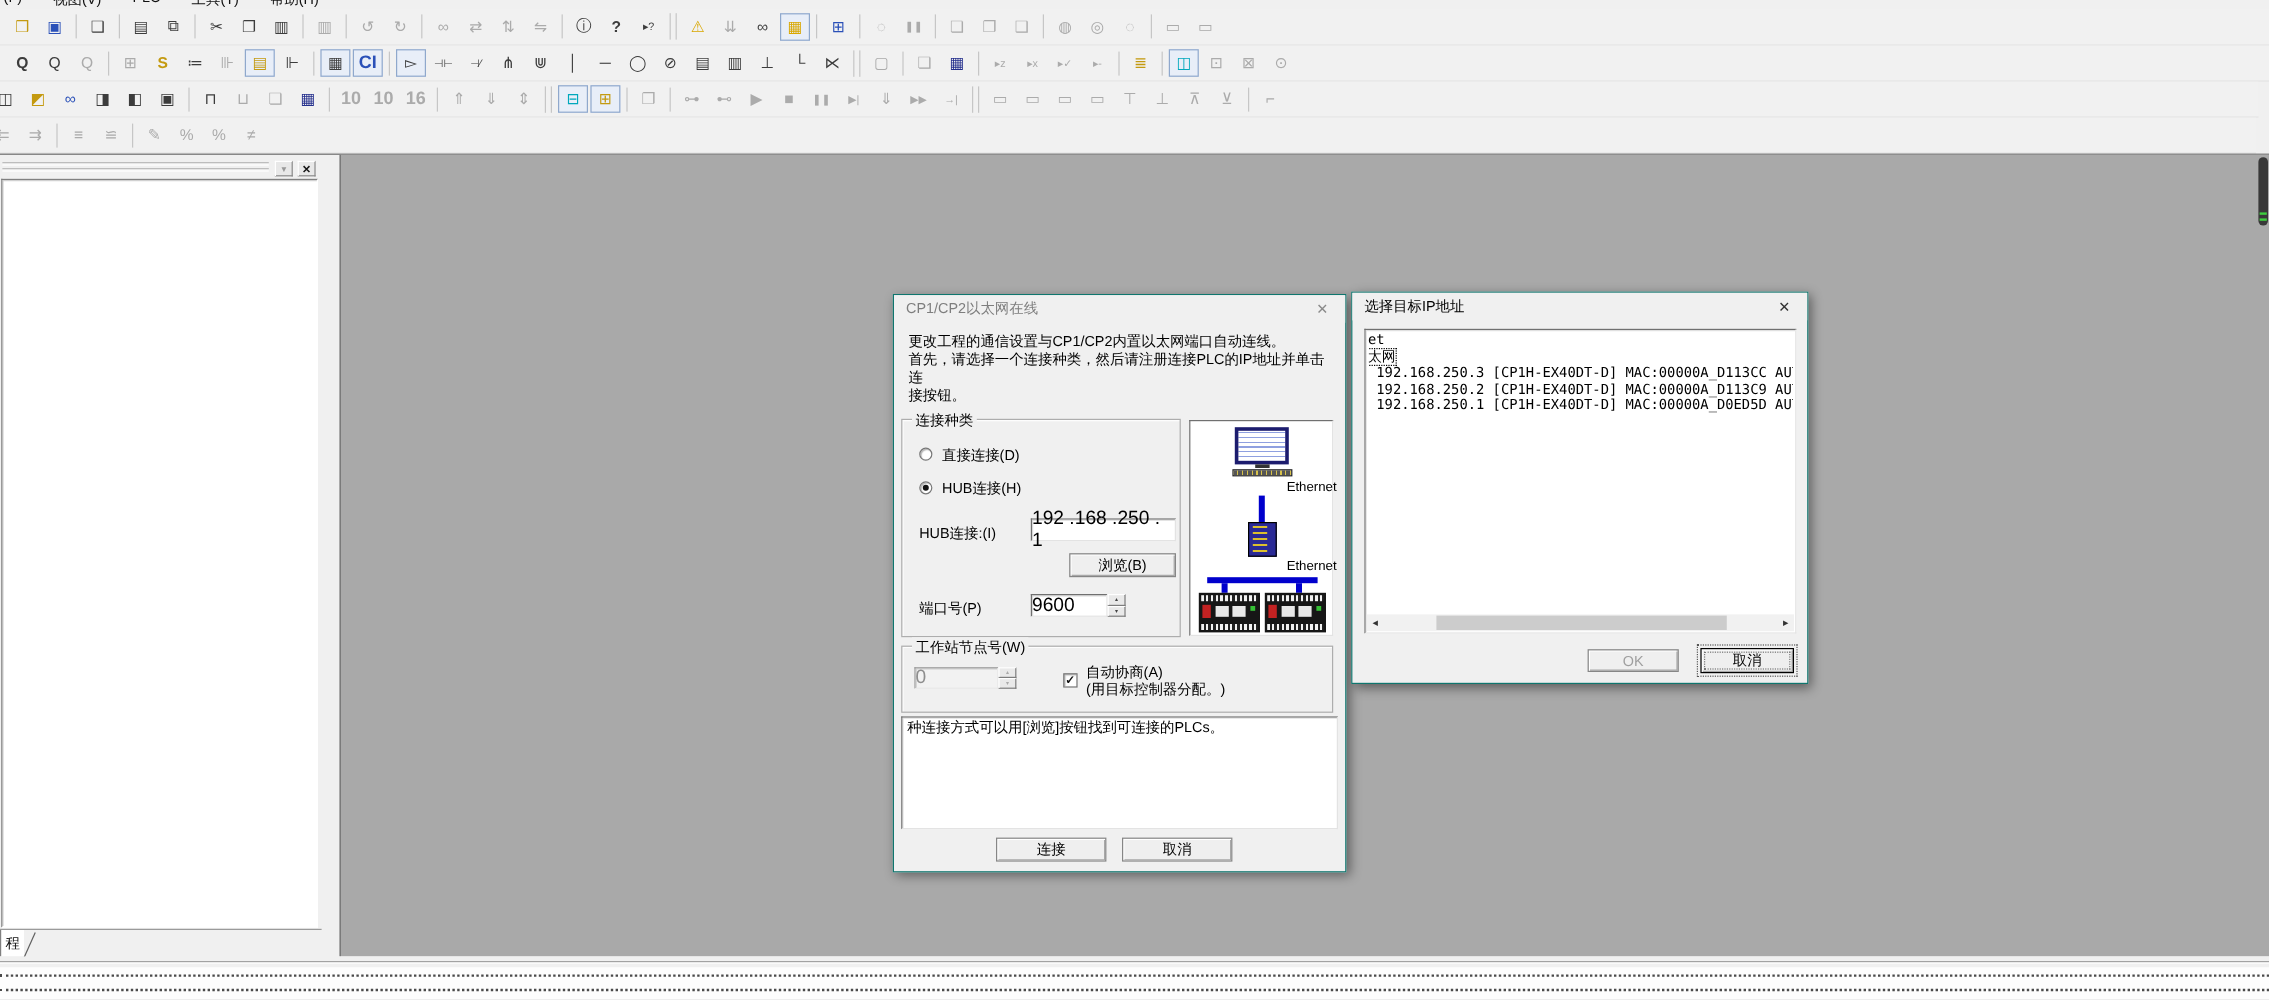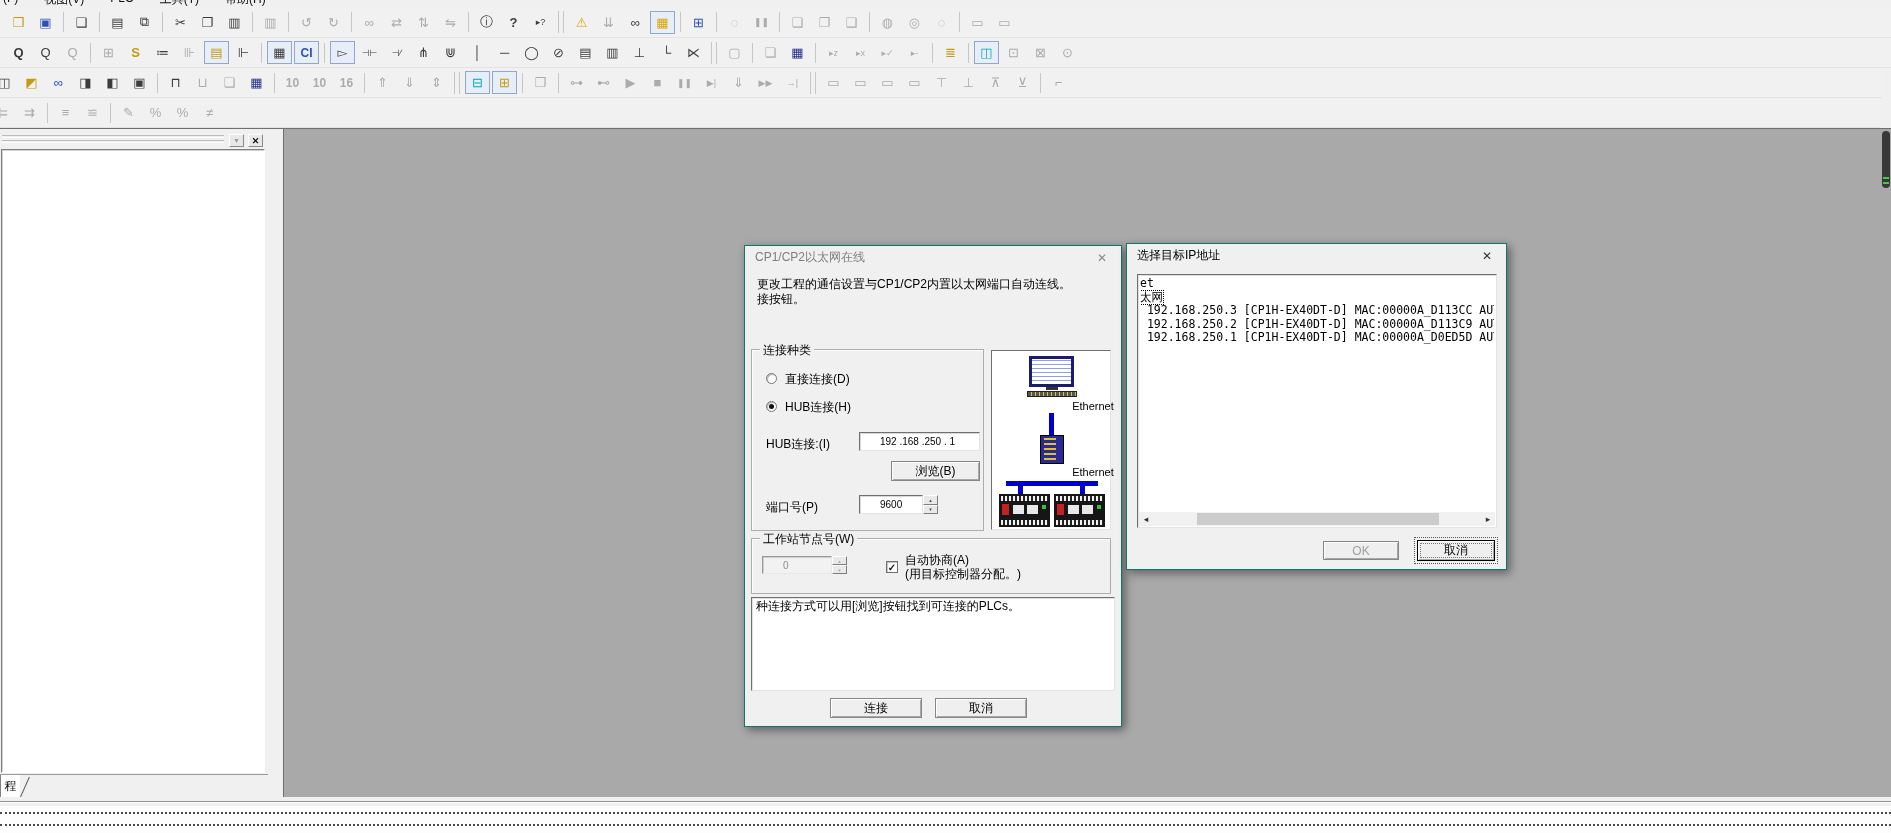--- a/index.html
+++ b/index.html
@@ -26,21 +26,21 @@
     align-items:center; justify-content:center; font-size:13px; color:#3c3c3c;
     border:1px solid transparent; background:transparent; white-space:nowrap; }
   .tbi.dis  { color:#ababab; }
   .tbi.on   { border:1px solid #8fa8cc; background:#e8eef8; }
   .tbi.sep  { width:1px; height:20px; margin:0 4px; background:#c6c6c6; border:none; }
   .tbi.sep2 { width:6px; height:22px; margin:0 4px; background:transparent; border:none;
     border-left:1px solid #c6c6c6; border-right:1px solid #c6c6c6; }
   .tbi.c-amber { color:#c49a10; } .tbi.c-blue { color:#2a50b8; }
   .tbi.c-cyan  { color:#00a8bc; } .tbi.c-navy { color:#232e8c; }
   .tbi.c-warn  { color:#d9a700; }
-  .tbi.txt { font-size:12px; font-weight:bold; }
+  .tbi.txt { font-size:15px; font-weight:bold; }
   .tbi.sm  { font-size:9px; }
   .tbi.bold{ font-weight:bold; }
 
   
   .client-top-line { position:absolute; left:0; top:128px; width:100%; height:1px; background:#6f6f6f; }
 
   
   .panel { position:absolute; left:0; top:130px; width:268px; height:667px; background:#f0f0f0; }
   .panel-title { position:absolute; left:0; top:3px; right:0; height:15px; }
   .grip { position:absolute; left:2px; right:44px; height:3px;
@@ -88,23 +88,23 @@
   .titlebar .cap { flex:1; }
   .cap-inactive { color:#7e7e7e; }
   .cap-active { color:#000; }
   .xbtn { width:18px; text-align:center; font-size:12px; }
   .x-gray { color:#8a8a8a; } .x-black { color:#333; }
 
   .gb { position:absolute; border:1px solid #adadad; box-shadow:inset 1px 1px 0 #fdfdfd; }
   .gb-label { position:absolute; top:-8px; left:8px; background:#f0f0f0; padding:0 3px;
     font-size:12px; color:#000; }
 
-  .edit { position:absolute; background:#fff; border:1px solid; font-size:10px;
+  .edit { position:absolute; background:#fff; border:1px solid; font-size:16px;
     border-color:#707070 #e3e3e3 #e3e3e3 #707070; box-shadow:inset 1px 1px 0 rgba(0,0,0,.15);
-    display:flex; align-items:center; padding:0 20px; color:#000; }
+    display:flex; align-items:center; padding:0 0; color:#000; }
   .edit.disabled { background:#f2f2f2; color:#8e8e8e; border-color:#9a9a9a #e8e8e8 #e8e8e8 #9a9a9a; }
   .spin { position:absolute; width:15px; display:flex; flex-direction:column; }
   .spin b { flex:1; background:#e9e9e9; border:1px solid; border-color:#fff #7d7d7d #7d7d7d #fff;
     font-size:5px; color:#444; display:flex; align-items:center; justify-content:center;
     font-weight:normal; }
   .spin.disabled b { color:#aaa; }
 
   .btn { position:absolute; background:#efefef; border:1px solid #868686;
     box-shadow:inset 1px 1px 0 #ffffff, inset -1px -1px 0 #a8a8a8;
     font-size:12px; color:#000; display:flex; align-items:center; justify-content:center; }
@@ -381,20 +381,21 @@
 
   <div class="win" id="dlg1">
     <div class="titlebar">
       <span class="cap cap-inactive">CP1/CP2以太网在线</span>
       <span class="xbtn x-gray">✕</span>
     </div>
 
     <div class="intro">
 
     <div>更改工程的通信设置与CP1/CP2内置以太网端口自动连线。</div>
+        <div>首先，请选择一个连接种类，然后请注册连接PLC的IP地址并单击连</div>
         <div>接按钮。</div>
       </div>
 
     <div class="gb" style="left:6px; top:103px; width:233px; height:182px;">
       <span class="gb-label">连接种类</span>
       <span class="radio" style="left:14px; top:23px;"></span>
       <span class="lbl" style="left:33px; top:21px;">直接连接(D)</span>
       <span class="radio sel" style="left:14px; top:51px;"></span>
       <span class="lbl" style="left:33px; top:49px;">HUB连接(H)</span>
 

